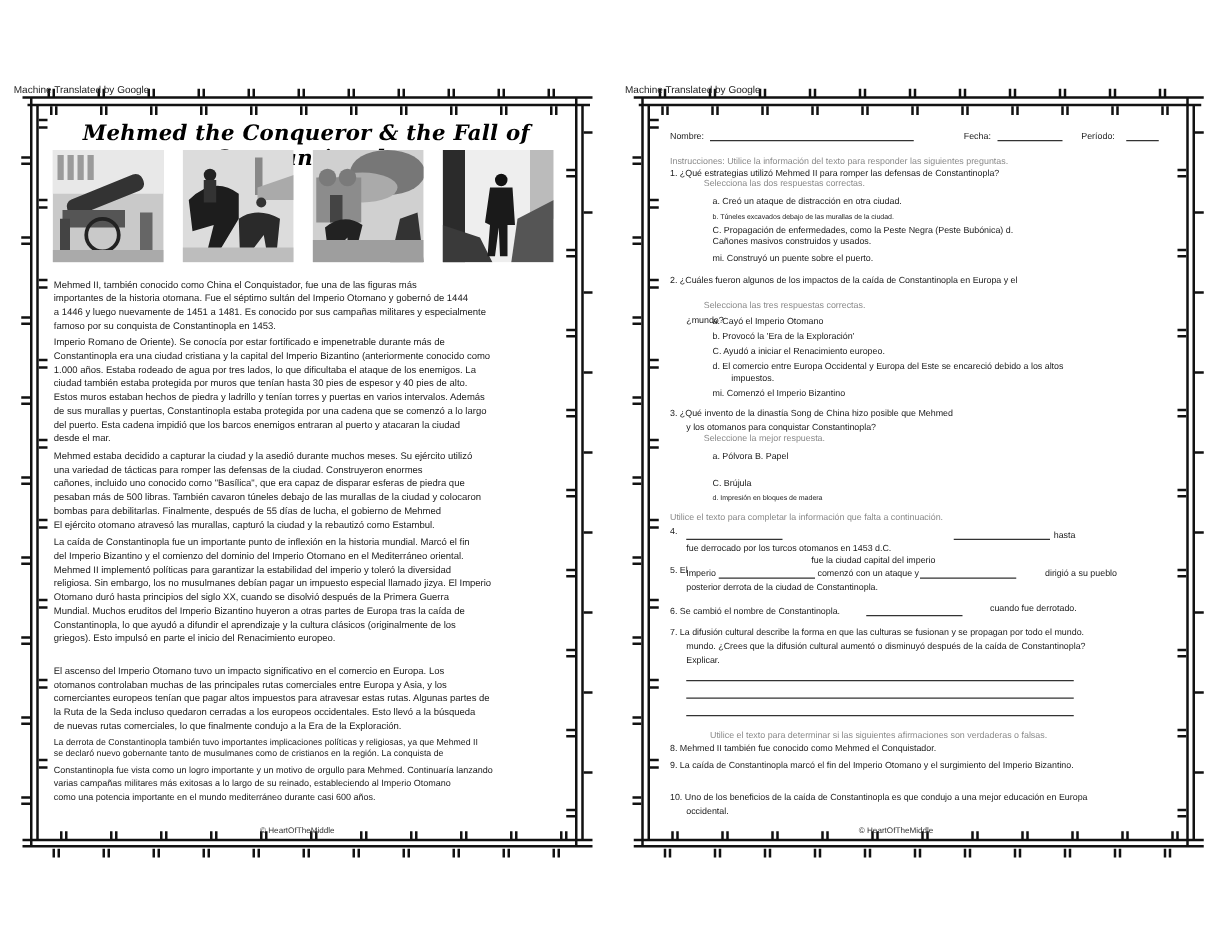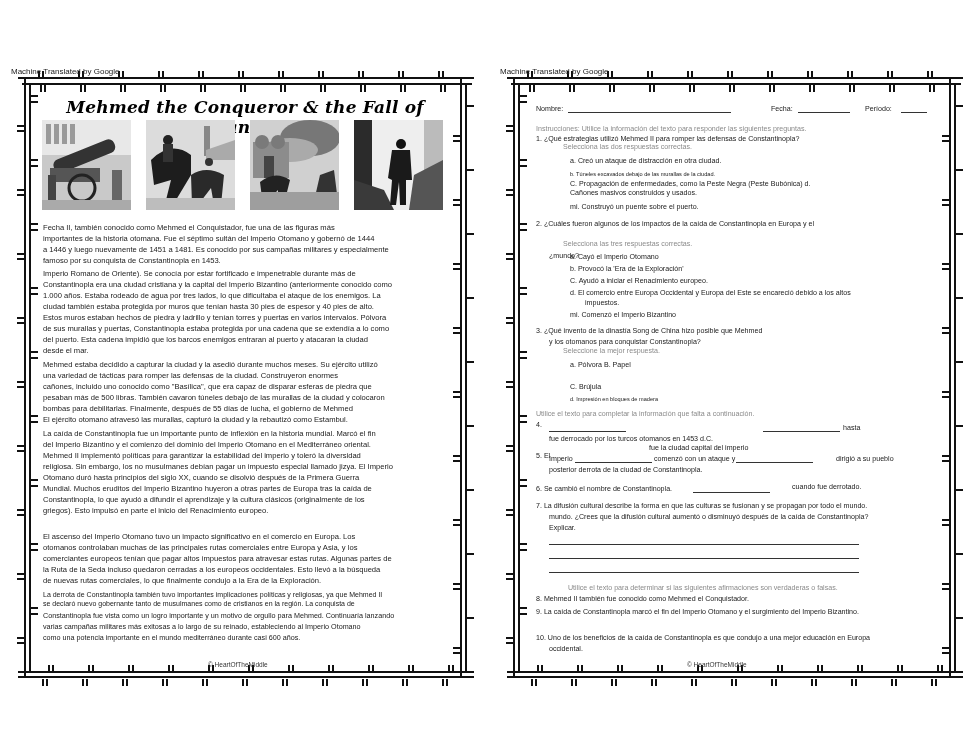--- a/index.html
+++ b/index.html
@@ -242,32 +242,32 @@
           <rect x="70" y="0" width="19" height="55" fill="#bbb"></rect>
           <path d="M0 60 L30 70 L40 90 L0 90Z" fill="#3a3a3a"></path>
           <path d="M60 55 L89 40 L89 90 L55 90Z" fill="#555"></path>
           <circle cx="47" cy="24" r="5" fill="#111"></circle>
           <path d="M38 30 L56 30 L58 60 L52 60 L52 85 L46 85 L45 62 L42 85 L36 85 L38 60 L34 58Z" fill="#1a1a1a"></path>
         </svg>
     </div>
   </div>
 
   <div class="para" style="top:222px;">
-    <div>Fecha II, también conocido como Mehmed el Conquistador, fue una de las figuras más</div>
+    <div>Mehmed II, también conocido como China el Conquistador, fue una de las figuras más</div>
       <div>importantes de la historia otomana. Fue el séptimo sultán del Imperio Otomano y gobernó de 1444</div>
       <div>a 1446 y luego nuevamente de 1451 a 1481. Es conocido por sus campañas militares y especialmente</div>
       <div>famoso por su conquista de Constantinopla en 1453.</div>
   </div>
   <div class="para" style="top:268px;">
     <div>Imperio Romano de Oriente). Se conocía por estar fortificado e impenetrable durante más de</div>
       <div>Constantinopla era una ciudad cristiana y la capital del Imperio Bizantino (anteriormente conocido como</div>
       <div>1.000 años. Estaba rodeado de agua por tres lados, lo que dificultaba el ataque de los enemigos. La</div>
       <div>ciudad también estaba protegida por muros que tenían hasta 30 pies de espesor y 40 pies de alto.</div>
-      <div>Estos muros estaban hechos de piedra y ladrillo y tenían torres y puertas en varios intervalos. Pólvora</div>
-      <div>de sus murallas y puertas, Constantinopla estaba protegida por una cadena que se extendía a lo como</div>
+      <div>Estos muros estaban hechos de piedra y ladrillo y tenían torres y puertas en varios intervalos. Además</div>
+      <div>de sus murallas y puertas, Constantinopla estaba protegida por una cadena que se comenzó a lo largo</div>
       <div>del puerto. Esta cadena impidió que los barcos enemigos entraran al puerto y atacaran la ciudad</div>
       <div>desde el mar.</div>
   </div>
   <div class="para" style="top:359px;">
     <div>Mehmed estaba decidido a capturar la ciudad y la asedió durante muchos meses. Su ejército utilizó</div>
       <div>una variedad de tácticas para romper las defensas de la ciudad. Construyeron enormes</div>
       <div>cañones, incluido uno conocido como "Basílica", que era capaz de disparar esferas de piedra que</div>
       <div>pesaban más de 500 libras. También cavaron túneles debajo de las murallas de la ciudad y colocaron</div>
       <div>bombas para debilitarlas. Finalmente, después de 55 días de lucha, el gobierno de Mehmed</div>
       <div>El ejército otomano atravesó las murallas, capturó la ciudad y la rebautizó como Estambul.</div>

